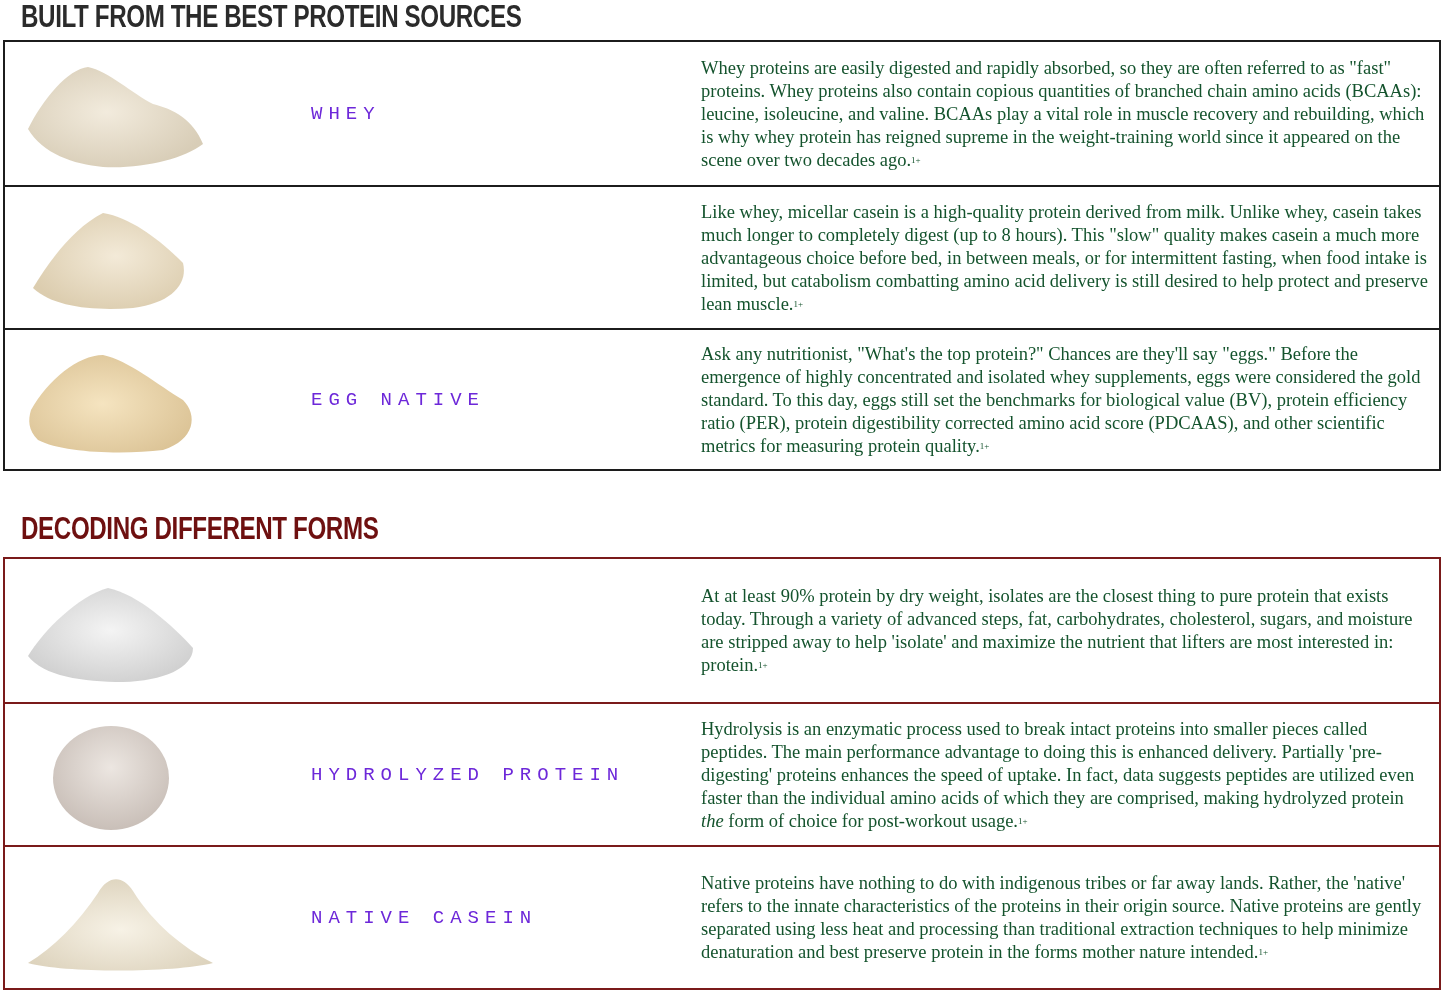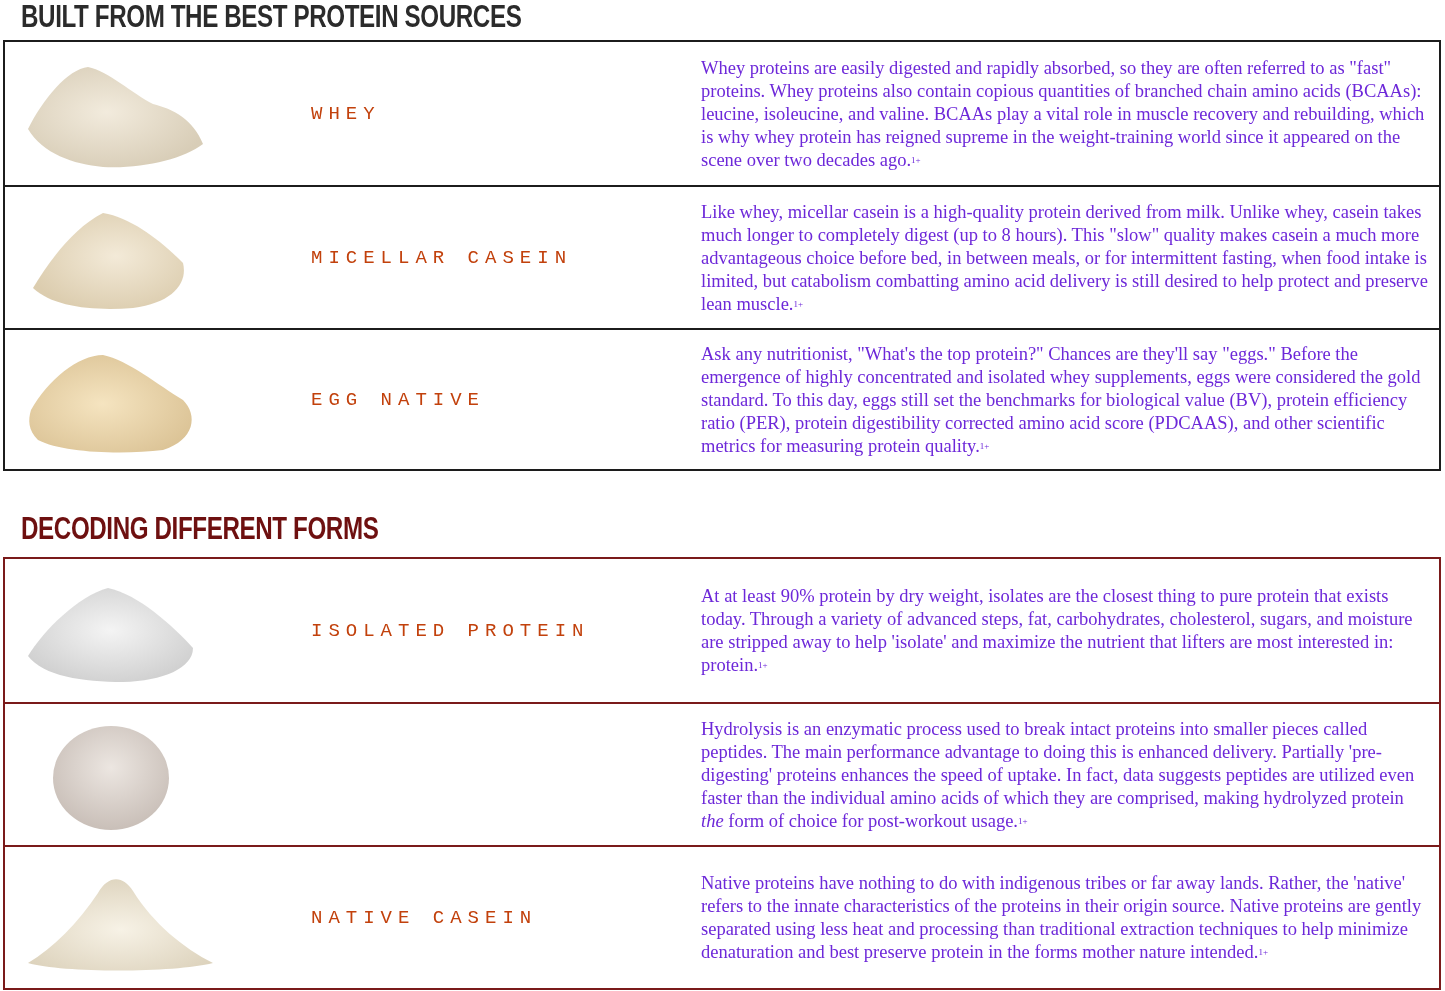--- a/index.html
+++ b/index.html
@@ -8,22 +8,22 @@
   .h1 { top:0px; color:#2b2b2b; }
   .h2 { top:512px; color:#6e1010; }
   .table { position:absolute; left:3px; width:1438px; box-sizing:border-box; }
   .t1 { top:40px; border:2px solid #1c1c1c; }
   .t2 { top:557px; border:2px solid #7a1a1a; }
   .row { position:relative; box-sizing:border-box; display:flex; align-items:center; }
   .t1 .row + .row { border-top:2px solid #1c1c1c; }
   .t2 .row + .row { border-top:2px solid #7a1a1a; }
   .img { position:absolute; left:18px; top:50%; transform:translateY(-50%); width:190px; height:110px; }
   .img svg { width:100%; height:100%; }
-  .name { position:absolute; left:306px; top:50%; transform:translateY(-50%); font-family:"Liberation Mono", monospace; font-size:19px; letter-spacing:6px; color:#c2410c; white-space:nowrap; }
-  .desc { position:absolute; left:696px; right:10px; top:50%; transform:translateY(-50%); font-family:"Liberation Serif", serif; font-size:18.5px; line-height:23px; color:#6d28d9; }
+  .name { position:absolute; left:306px; top:50%; transform:translateY(-50%); font-family:"Liberation Mono", monospace; font-size:19px; letter-spacing:6px; color:#6d28d9; white-space:nowrap; }
+  .desc { position:absolute; left:696px; right:10px; top:50%; transform:translateY(-50%); font-family:"Liberation Serif", serif; font-size:18.5px; line-height:23px; color:#14532d; }
   .desc sup { font-size:9px; vertical-align:top; }
 </style>
 </head>
 <body>
 
 <div class="heading h1">BUILT FROM THE BEST PROTEIN SOURCES</div>
 
 <div class="table t1">
   <div class="row" style="height:143px">
     <div class="img">
@@ -45,21 +45,20 @@
       <svg viewBox="0 0 190 110">
           <defs>
             <radialGradient id="g2" cx="55%" cy="45%" r="60%">
               <stop offset="0" stop-color="#f3ead8"></stop>
               <stop offset="1" stop-color="#dccdaf"></stop>
             </radialGradient>
           </defs>
           <path d="M10 85 C25 60 50 25 80 10 C110 15 140 40 160 60 C165 80 150 100 110 105 C70 108 30 104 10 85Z" fill="url(#g2)"></path>
         </svg>
     </div>
-    <div class="name">MICELLAR CASEIN</div>
     <div class="desc"><span>Like whey, micellar casein is a high-quality protein derived from milk. Unlike whey, casein takes much longer to completely digest (up to 8 hours). This "slow" quality makes casein a much more advantageous choice before bed, in between meals, or for intermittent fasting, when food intake is limited, but catabolism combatting amino acid delivery is still desired to help protect and preserve lean muscle.</span><sup>1+</sup></div>
   </div>
   <div class="row" style="height:141px">
     <div class="img">
       <svg viewBox="0 0 190 110">
           <defs>
             <radialGradient id="g3" cx="45%" cy="50%" r="60%">
               <stop offset="0" stop-color="#f5e4c0"></stop>
               <stop offset="1" stop-color="#dcc497"></stop>
             </radialGradient>
@@ -80,35 +79,35 @@
       <svg viewBox="0 0 190 110">
           <defs>
             <radialGradient id="g4" cx="50%" cy="45%" r="60%">
               <stop offset="0" stop-color="#f4f4f4"></stop>
               <stop offset="1" stop-color="#cfcfcf"></stop>
             </radialGradient>
           </defs>
           <path d="M5 80 C20 55 55 20 85 12 C115 18 150 50 170 72 C170 92 140 105 100 106 C60 106 20 100 5 80Z" fill="url(#g4)"></path>
         </svg>
     </div>
-    <div class="name">ISOLATED PROTEIN</div>
     <div class="desc"><span>At at least 90% protein by dry weight, isolates are the closest thing to pure protein that exists today. Through a variety of advanced steps, fat, carbohydrates, cholesterol, sugars, and moisture are stripped away to help 'isolate' and maximize the nutrient that lifters are most interested in: protein.</span><sup>1+</sup></div>
   </div>
   <div class="row" style="height:143px">
     <div class="img">
       <svg viewBox="0 0 190 110">
           <defs>
             <radialGradient id="g5" cx="50%" cy="40%" r="60%">
               <stop offset="0" stop-color="#ece6e1"></stop>
               <stop offset="1" stop-color="#c9bfb8"></stop>
             </radialGradient>
           </defs>
           <ellipse cx="88" cy="58" rx="58" ry="52" fill="url(#g5)"></ellipse>
         </svg>
     </div>
+    <div class="name">HYDROLYZED PROTEIN</div>
     <div class="desc"><span>Hydrolysis is an enzymatic process used to break intact proteins into smaller pieces called peptides. The main performance advantage to doing this is enhanced delivery. Partially 'pre-digesting' proteins enhances the speed of uptake. In fact, data suggests peptides are utilized even faster than the individual amino acids of which they are comprised, making hydrolyzed protein </span><i>the</i><span> form of choice for post-workout usage.</span><sup>1+</sup></div>
   </div>
   <div class="row" style="height:143px">
     <div class="img">
       <svg viewBox="0 0 190 110">
           <defs>
             <radialGradient id="g6" cx="50%" cy="55%" r="60%">
               <stop offset="0" stop-color="#f7f2e6"></stop>
               <stop offset="1" stop-color="#ddd3bd"></stop>
             </radialGradient>

